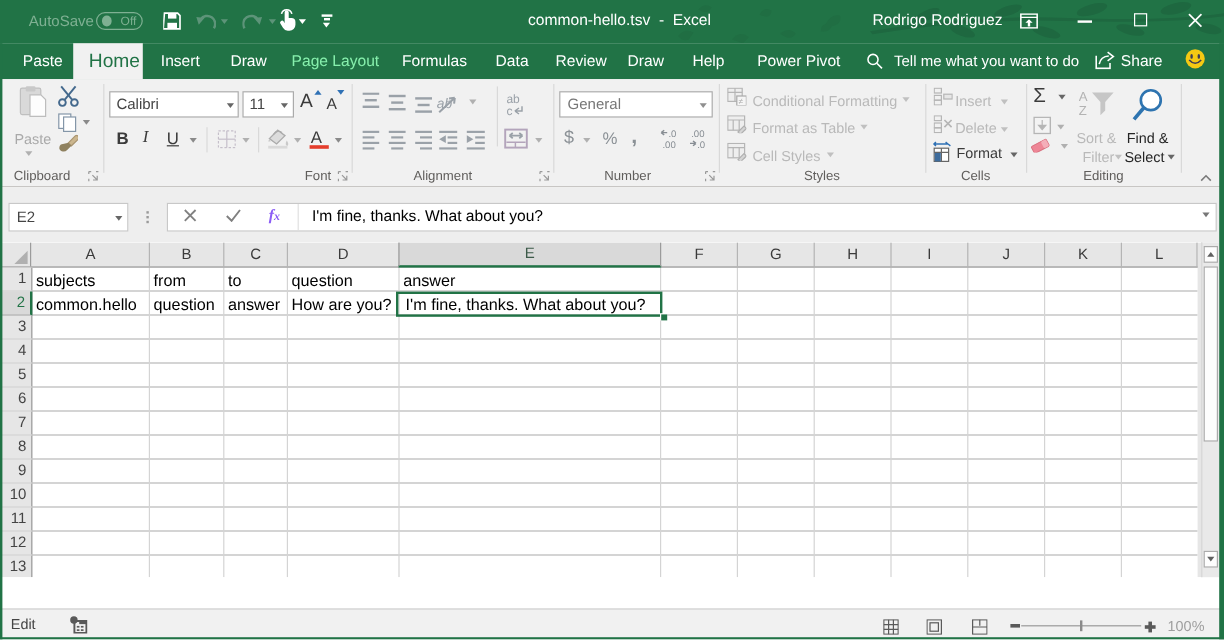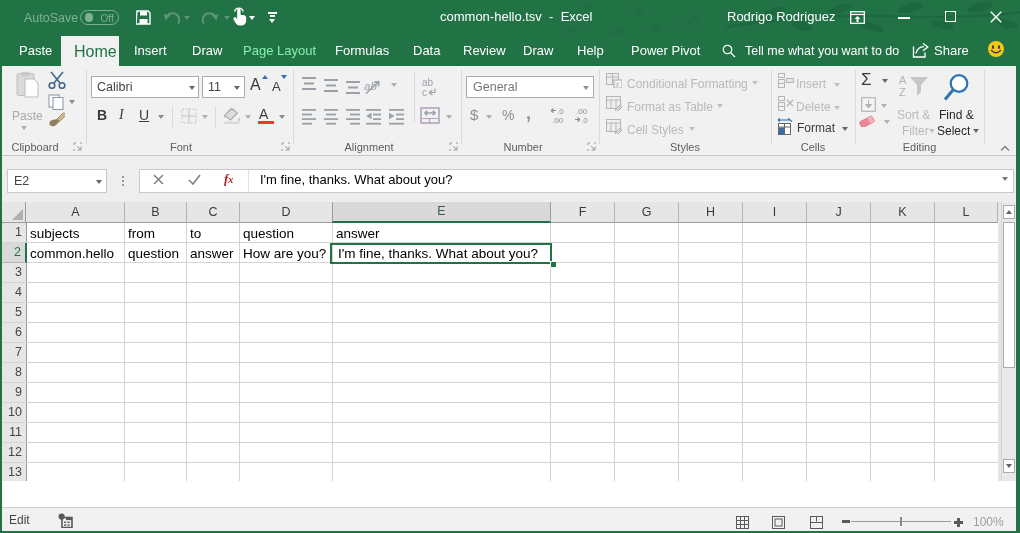--- a/index.html
+++ b/index.html
@@ -127,21 +127,21 @@
 
   <div class="sep" style="left:86px;top:4px;height:74px;"></div>
   <div class="sep" style="left:293px;top:4px;height:74px;"></div>
   <div class="sep" style="left:461px;top:4px;height:74px;"></div>
   <div class="sep" style="left:599px;top:4px;height:74px;"></div>
   <div class="sep" style="left:771px;top:4px;height:74px;"></div>
   <div class="sep" style="left:855px;top:4px;height:74px;"></div>
   <div class="sep" style="left:984px;top:4px;height:74px;"></div>
 
   <div class="glabel" style="left:0;top:75px;width:70px;">Clipboard</div>
-  <div class="glabel" style="left:86px;top:75px;width:190px;">Font</div>
+  <div class="glabel" style="left:86px;top:75px;width:190px;text-align:right;">Font</div>
   <div class="glabel" style="left:293px;top:75px;width:152px;">Alignment</div>
   <div class="glabel" style="left:461px;top:75px;width:124px;">Number</div>
   <div class="glabel" style="left:599px;top:75px;width:172px;">Styles</div>
   <div class="glabel" style="left:771px;top:75px;width:84px;">Cells</div>
   <div class="glabel" style="left:855px;top:75px;width:129px;">Editing</div>
 
   <svg class="dlg" style="left:73px;top:76px;" viewBox="0 0 10 10">
         <path d="M1 1 v2 M1 1 h2 M9 1 h-2 M1 9 v-2" stroke="#9a9a9a" fill="none"></path>
         <path d="M4 4 l4 4 M8 4.5 v3.5 h-3.5" stroke="#9a9a9a" fill="none"></path>
       </svg>
@@ -449,21 +449,21 @@
   <div class="abs" style="left:121.5px;top:24px;width:2px;height:2px;background:#9a9a9a;"></div>
   <div class="abs" style="left:121.5px;top:28px;width:2px;height:2px;background:#9a9a9a;"></div>
   <div class="abs" style="left:139px;top:13px;width:875px;height:24px;background:#fff;border:1px solid #c8c8c8;"></div>
   <svg class="abs" style="left:153px;top:18px;" width="11" height="11" viewBox="0 0 11 11">
     <line x1="1" y1="1" x2="10" y2="10" stroke="#808080" stroke-width="1.5"></line>
         <line x1="10" y1="1" x2="1" y2="10" stroke="#808080" stroke-width="1.5"></line>
   </svg>
   <svg class="abs" style="left:188px;top:18px;" width="13" height="11" viewBox="0 0 13 11">
     <path d="M1 6 l4 4 L12 1" fill="none" stroke="#808080" stroke-width="1.6"></path>
   </svg>
-  <div class="abs" style="left:224px;top:15px;font-size:13px;font-style:italic;font-family:'Liberation Serif',serif;color:#b91c1c;font-weight:bold;">f<span style="font-size:10px;">x</span></div>
+  <div class="abs" style="left:224px;top:15px;font-size:13px;font-style:italic;font-family:'Liberation Serif',serif;color:#8b5cf6;font-weight:bold;">f<span style="font-size:10px;">x</span></div>
   <div class="abs" style="left:248px;top:14px;width:1px;height:22px;background:#e0e0e0;"></div>
   <div class="abs" style="left:260px;top:16px;font-size:13px;color:#000;">I'm fine, thanks. What about you?</div>
   <div class="abs" style="left:1002px;top:21px;">
         <div class="tri-d" style="border-top-color:#777;"></div>
       </div>
 </div>
 
 <div class="abs" id="grid" style="left:0;top:202px;width:1001px;height:279px;background:#fff;overflow:hidden;font-size:13.5px;color:#000;">
 
   <div class="abs" style="left:26px;top:21px;width:972px;height:258px;background:repeating-linear-gradient(to bottom,transparent 0,transparent 19px,#d4d4d4 19px,#d4d4d4 20px);"></div>

